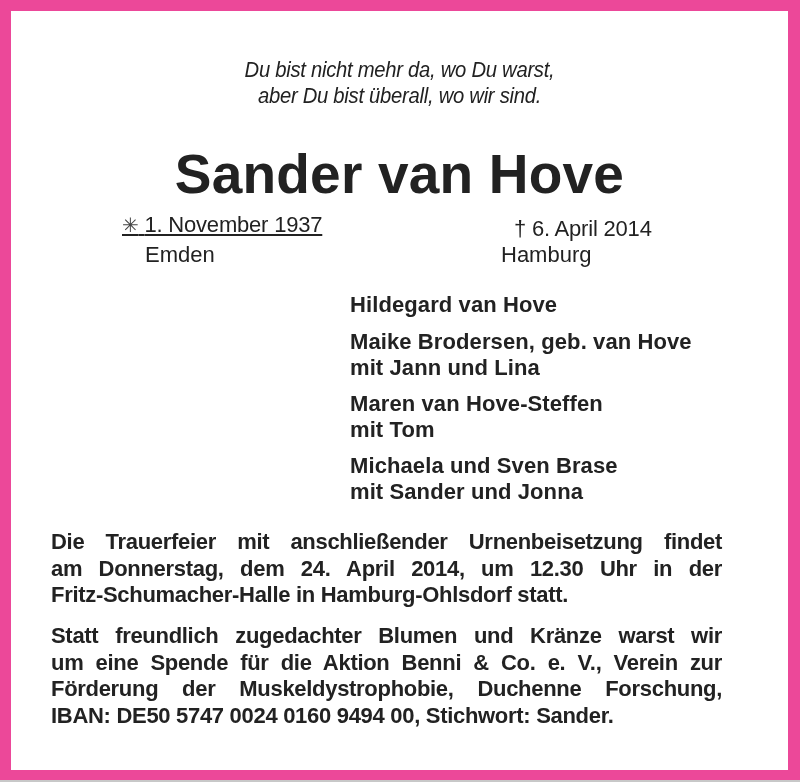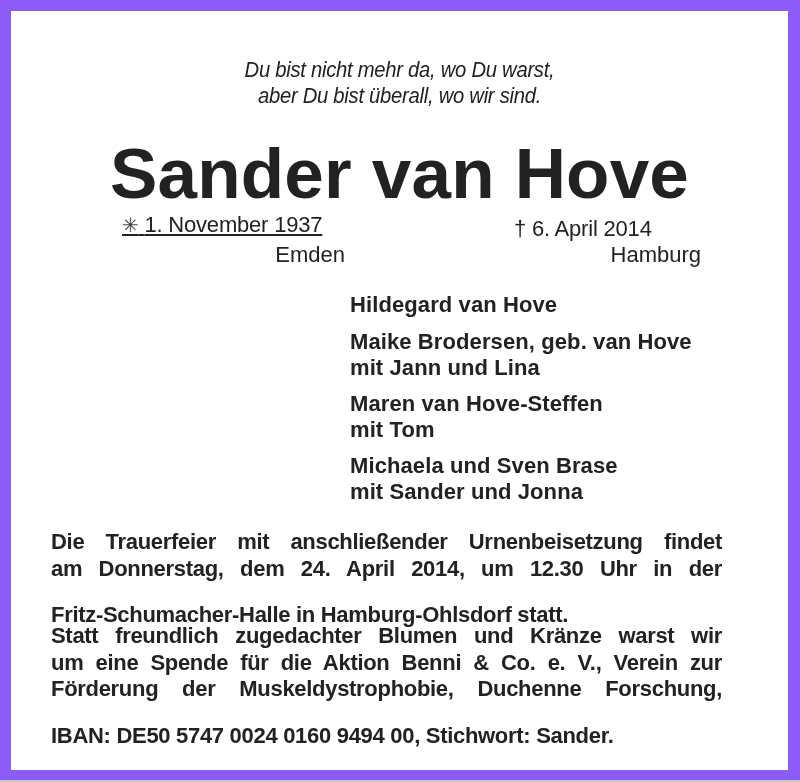--- a/index.html
+++ b/index.html
@@ -7,56 +7,56 @@
       width: 800px; height: 782px;
       background: #c8c8c8;
       position: relative;
       overflow: hidden;
       font-family: "Liberation Sans", "DejaVu Sans", sans-serif;
       color: #222222;
     }
     .frame {
       position: absolute; left: 0; top: 0;
       width: 800px; height: 780px;
-      background: #8b5cf6;
+      background: #ec4899;
     }
     .paper {
       position: absolute;
       left: 11px; top: 11px;
       width: 777px; height: 759px;
       background: #ffffff;
     }
     .abs { position: absolute; white-space: nowrap; }
     .motto {
       left: 0; width: 777px; text-align: center;
       font-style: italic; font-size: 22px; line-height: 26px;
       letter-spacing: -0.3px;
       transform: scaleX(0.92);
     }
     .name {
       left: 0; width: 777px; top: 133px; text-align: center;
-      font-weight: bold; font-size: 71px; line-height: 60px;
+      font-weight: bold; font-size: 55px; line-height: 60px;
       letter-spacing: 0.2px;
     }
     .date { font-size: 22px; line-height: 26px; letter-spacing: -0.2px; }
-    .place { font-size: 22px; line-height: 26px; text-align: right; }
+    .place { font-size: 22px; line-height: 26px; text-align: left; }
     .family {
       left: 339px; font-weight: bold; font-size: 22px; line-height: 26px;
       letter-spacing: 0.1px;
     }
     .para {
       left: 40px; width: 671px;
       font-size: 22px; line-height: 26.5px;
       text-align: justify;
       white-space: normal;
       letter-spacing: -0.3px;
       font-weight: bold;
     }
     .para .line { display: block; text-align: justify; text-align-last: justify; height: 26.5px; }
-    .para .line.last { text-align-last: left; margin-top: 20px; }
+    .para .line.last { text-align-last: left; }
   </style>
 </head>
 <body>
 
 <div class="frame">
   <div class="paper">
 
     <div class="abs motto" style="top:46px;">Du bist nicht mehr da, wo Du warst,</div>
     <div class="abs motto" style="top:72px;">aber Du bist überall, wo wir sind.</div>
 

